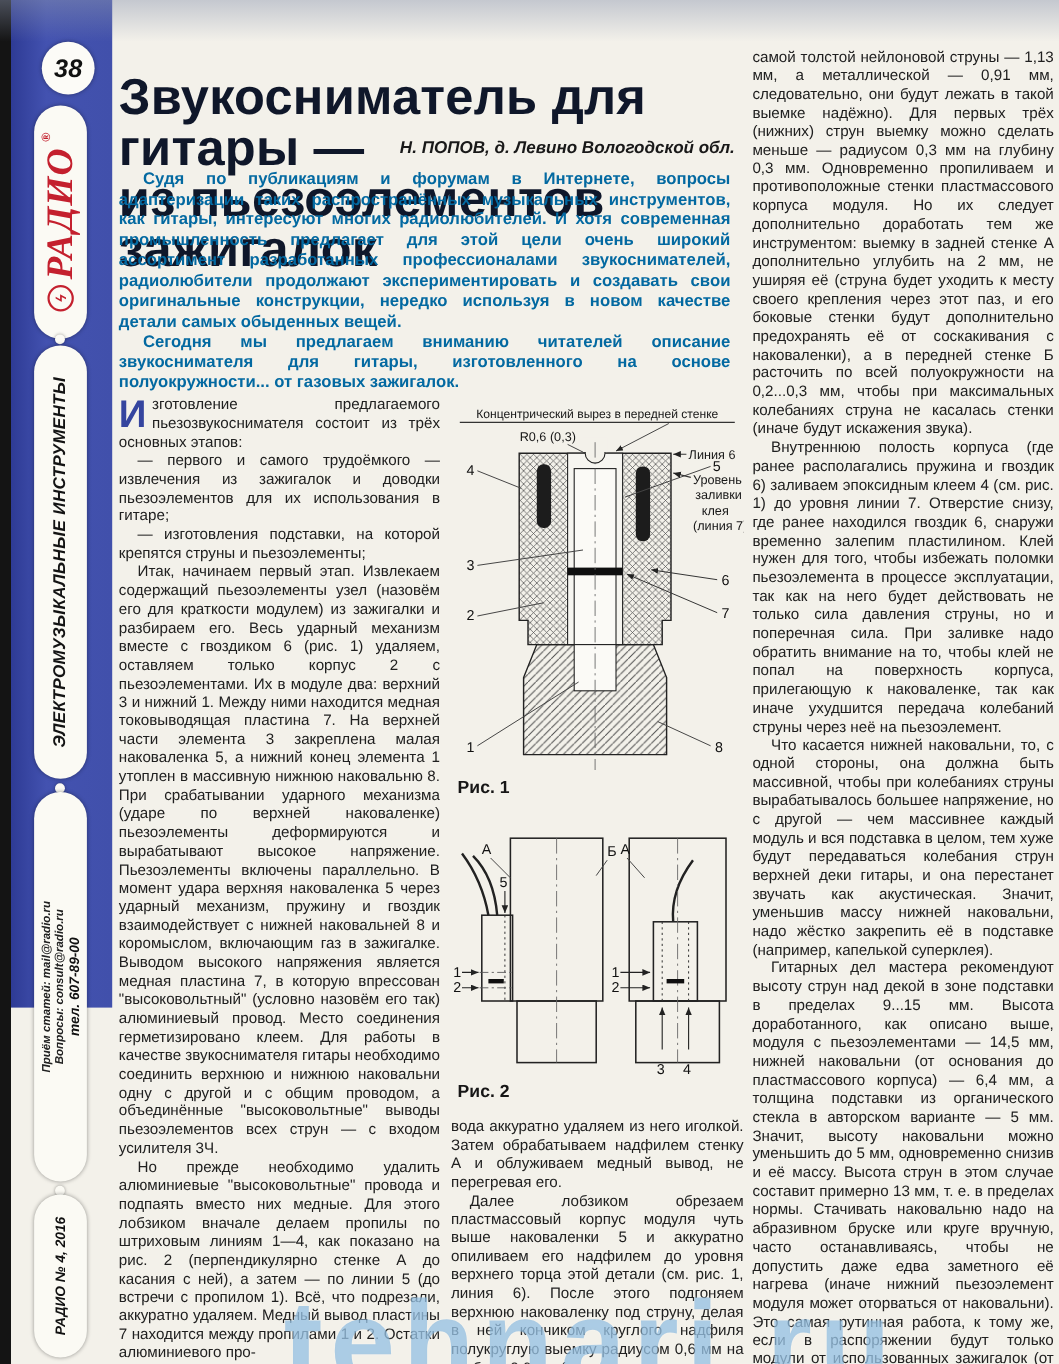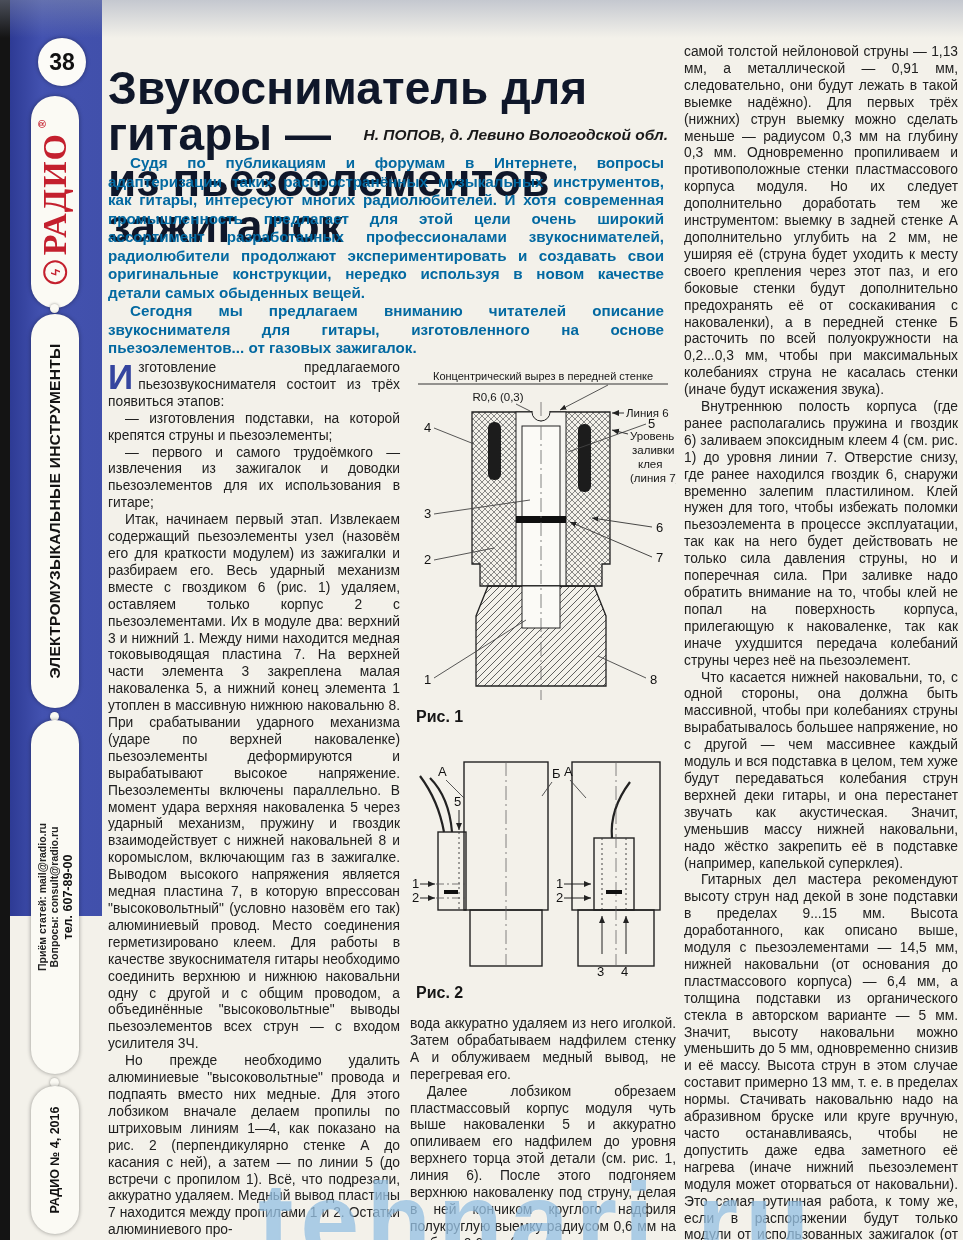--- a/index.html
+++ b/index.html
@@ -7,21 +7,21 @@
     width:963px;height:1240px;position:relative;overflow:hidden;
     background:#f3f1ea;color:#1c1c1c;
     font-family:"Liberation Sans",sans-serif;
   }
   
   .scan-edge{position:absolute;left:0;top:0;width:10px;height:1240px;background:#141414;}
   .top-fade{position:absolute;left:0;top:0;width:963px;height:38px;z-index:6;pointer-events:none;
     background:linear-gradient(180deg,rgba(140,150,175,.45),rgba(140,150,175,0));}
   
   .sidebar{position:absolute;left:10px;top:0;width:92px;height:916px;
-    background:linear-gradient(90deg,#2e3b95,#4352b0 35%,#4150ab);}
+    background:linear-gradient(90deg,#2e3b95,#4352b0 35%,#4150ab);font-style:italic;}
   .num-badge{position:absolute;left:28px;top:38px;width:48px;height:48px;border-radius:50%;
     background:#fcfbf7;box-shadow:0 0 4px rgba(0,0,0,.4);
     display:flex;align-items:center;justify-content:center;
     font-weight:bold;font-size:23px;color:#111;}
   .pill{position:absolute;left:21px;width:48px;background:#fbfaf4;border-radius:24px;
     box-shadow:0 0 4px rgba(0,0,0,.4);}
   .vwrap{position:absolute;inset:0;display:flex;align-items:center;justify-content:center;}
   .vtext{transform:rotate(-90deg);white-space:nowrap;text-align:center;}
   .pill-logo{top:96px;height:212px;}
   .logo-row{display:flex;align-items:center;gap:5px;}
@@ -116,29 +116,29 @@
 <div class="top-fade"></div>
 
 <h1 class="title">
   <span>Звукосниматель для гитары —</span><br>
   <span>из пьезоэлементов зажигалок</span>
 </h1>
 <div class="author">Н. ПОПОВ, д. Левино Вологодской обл.</div>
 
 <div class="lead">
   <p>Судя по публикациям и форумам в Интернете, вопросы адаптеризации таких распространённых музыкальных инструментов, как гитары, интересуют многих радиолюбителей. И хотя современная промышленность предлагает для этой цели очень широкий ассортимент разработанных профессионалами звукоснимателей, радиолюбители продолжают экспериментировать и создавать свои оригинальные конструкции, нередко используя в новом качестве детали самых обыденных вещей.</p>
-  <p>Сегодня мы предлагаем вниманию читателей описание звукоснимателя для гитары, изготовленного на основе пьезоэлементов... от газовых зажигалок.</p>
+  <p>Сегодня мы предлагаем вниманию читателей описание звукоснимателя для гитары, изготовленного на основе полуокружности... от газовых зажигалок.</p>
 </div>
 
 <div class="col1 bodytext">
   <p class="first">
-    <span class="dropcap">И</span><span>зготовление предлагаемого пьезозвукоснимателя состоит из трёх появиться этапов:</span>
+    <span class="dropcap">И</span><span>зготовление предлагаемого пьезозвукоснимателя состоит из трёх основных этапов:</span>
   </p>
+  <p>— первого и самого трудоёмкого — извлечения из зажигалок и доводки пьезоэлементов для их использования в гитаре;</p>
   <p>— изготовления подставки, на которой крепятся струны и пьезоэлементы;</p>
-  <p>— первого и самого трудоёмкого — извлечения из зажигалок и доводки пьезоэлементов для их использования в гитаре;</p>
   <p>Итак, начинаем первый этап. Извлекаем содержащий пьезоэлементы узел (назовём его для краткости модулем) из зажигалки и разбираем его. Весь ударный механизм вместе с гвоздиком 6 (рис. 1) удаляем, оставляем только корпус 2 с пьезоэлементами. Их в модуле два: верхний 3 и нижний 1. Между ними находится медная токовыводящая пластина 7. На верхней части элемента 3 закреплена малая наковаленка 5, а нижний конец элемента 1 утоплен в массивную нижнюю наковальню 8. При срабатывании ударного механизма (ударе по верхней наковаленке) пьезоэлементы деформируются и вырабатывают высокое напряжение. Пьезоэлементы включены параллельно. В момент удара верхняя наковаленка 5 через ударный механизм, пружину и гвоздик взаимодействует с нижней наковальней 8 и коромыслом, включающим газ в зажигалке. Выводом высокого напряжения является медная пластина 7, в которую впрессован "высоковольтный" (условно назовём его так) алюминиевый провод. Место соединения герметизировано клеем. Для работы в качестве звукоснимателя гитары необходимо соединить верхнюю и нижнюю наковальни одну с другой и с общим проводом, а объединённые "высоковольтные" выводы пьезоэлементов всех струн — с входом усилителя 3Ч.</p>
   <p>Но прежде необходимо удалить алюминиевые "высоковольтные" провода и подпаять вместо них медные. Для этого лобзиком вначале делаем пропилы по штриховым линиям 1—4, как показано на рис. 2 (перпендикулярно стенке А до касания с ней), а затем — по линии 5 (до встречи с пропилом 1). Всё, что подрезали, аккуратно удаляем. Медный вывод пластины 7 находится между пропилами 1 и 2. Остатки алюминиевого про-</p>
 </div>
 
 <div class="col2">
 
   <div class="fig">
     <svg width="266" height="338" viewBox="0 0 266 338">
       <defs>
         <pattern id="xh" width="6" height="6" patternUnits="userSpaceOnUse">

